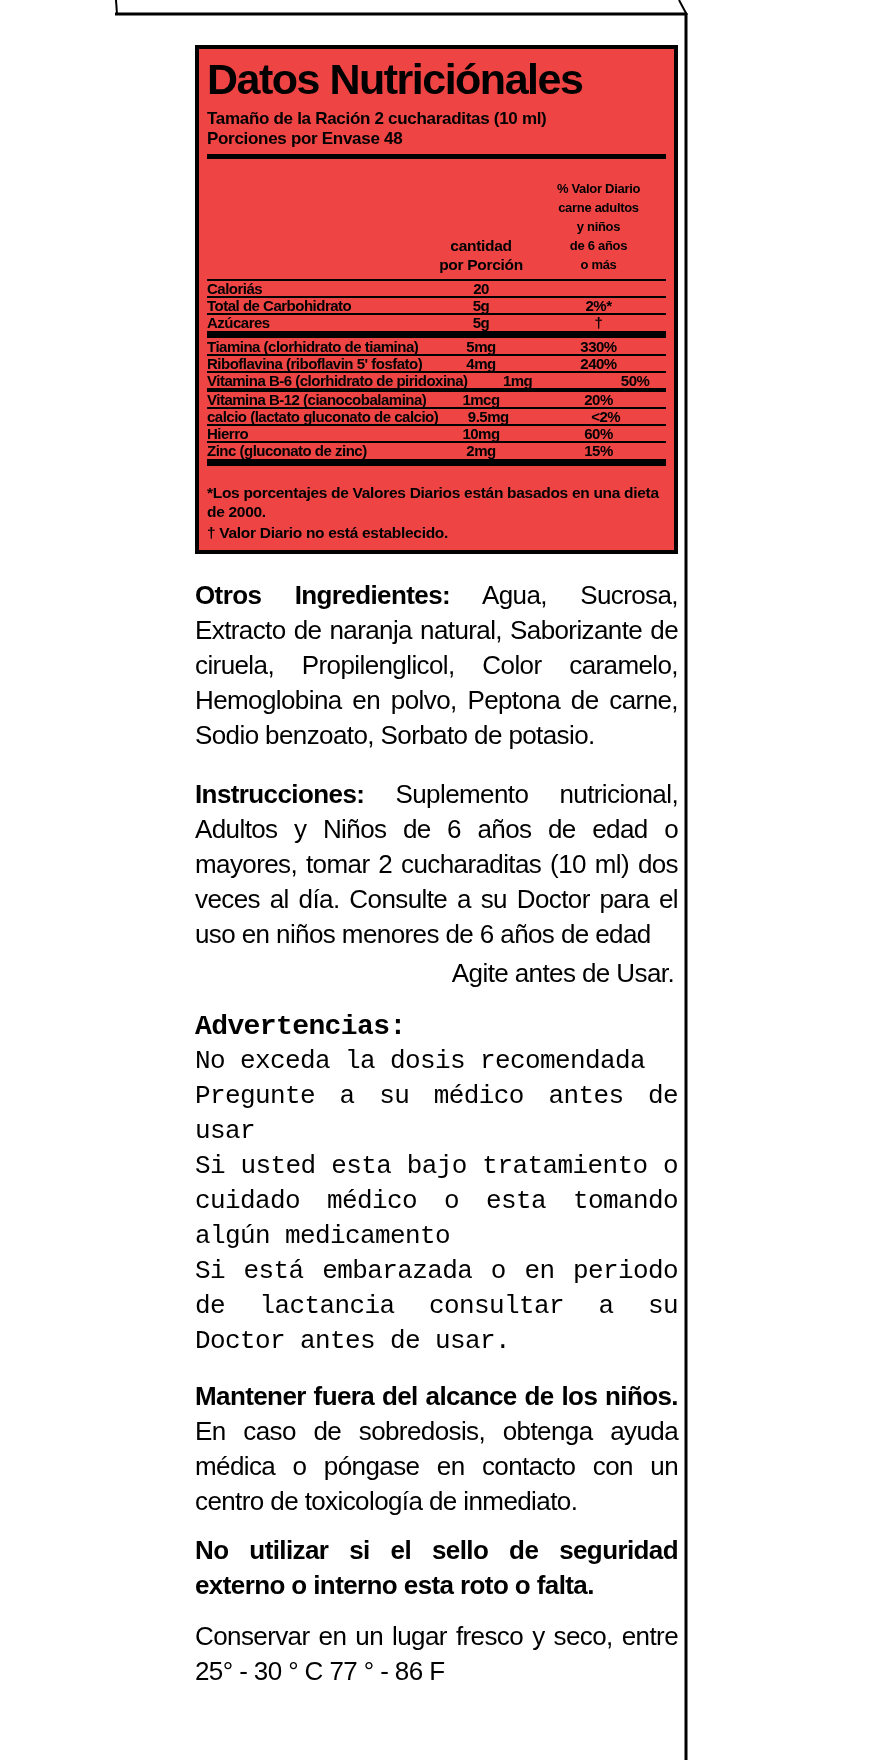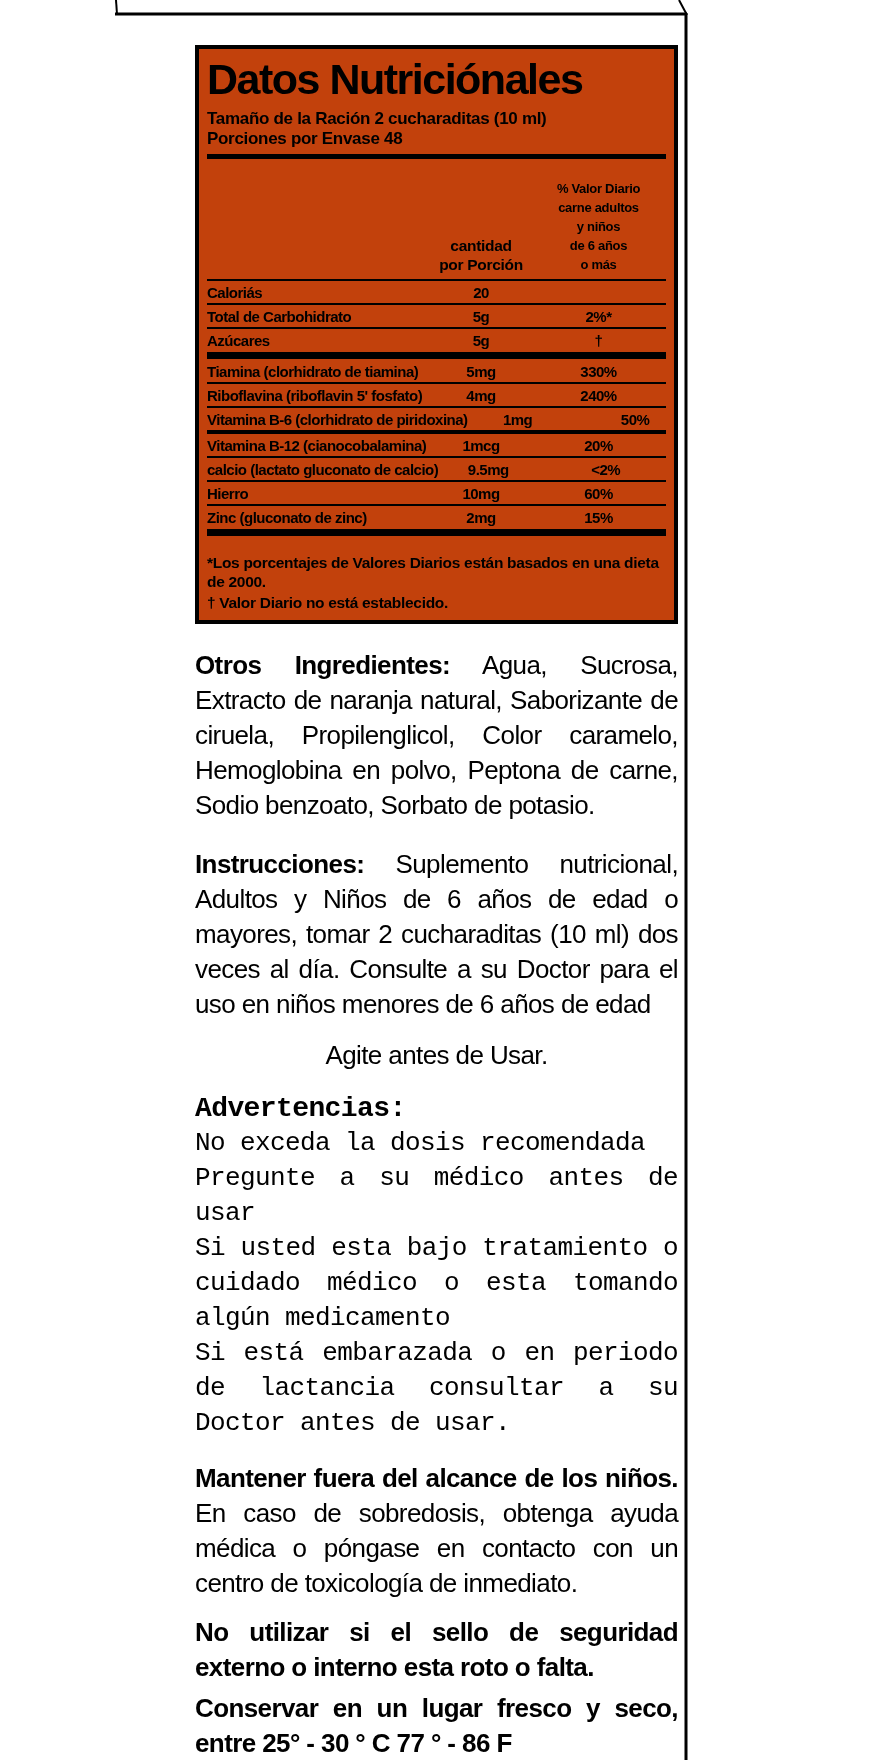--- a/index.html
+++ b/index.html
@@ -2,32 +2,32 @@
 <html><head>
 <meta charset="utf-8">
 <style>
   html,body{margin:0;padding:0;background:#fff;}
   body{width:880px;height:1760px;position:relative;overflow:hidden;
        font-family:"Liberation Sans","DejaVu Sans",sans-serif;color:#000;}
   #frame-svg{position:absolute;left:0;top:0;z-index:0;}
   .content{position:absolute;left:195px;top:45px;width:483px;z-index:1;}
 
   
-  .nf-box{border:4px solid #000;background:#c2410c;box-sizing:border-box;width:483px;}
+  .nf-box{border:4px solid #000;background:#ef4444;box-sizing:border-box;width:483px;}
   .nf-inner{padding:2px 8px 6px 8px;}
   .nf-title{font-size:43px;font-weight:bold;letter-spacing:-1.5px;line-height:48px;margin:4px 0 6px 0;}
   .nf-serving{font-size:17px;font-weight:bold;line-height:20px;letter-spacing:-0.3px;}
   .bar5{height:5px;background:#000;margin:5px 0 0 0;}
   .bar7{height:7px;background:#000;margin:1px 0;}
   .sep{height:2px;background:#000;}
   .nf-header{display:flex;align-items:flex-end;padding:8px 0 5px 0;}
   .nf-header .spacer{flex:1;}
   .h-amt{width:100px;text-align:center;font-weight:bold;font-size:15.5px;line-height:19px;letter-spacing:-0.3px;}
   .h-dv{width:135px;text-align:center;font-weight:bold;font-size:13px;line-height:19px;letter-spacing:-0.3px;margin-top:12px;}
-  .nf-row{display:flex;align-items:center;height:22px;font-weight:bold;font-size:15px;letter-spacing:-0.5px;}
+  .nf-row{display:flex;align-items:center;height:15px;font-weight:bold;font-size:15px;letter-spacing:-0.5px;}
   .nf-name{flex:1;white-space:nowrap;text-align:left;}
   .nf-amt{width:100px;text-align:center;flex-shrink:0;}
   .nf-dv{width:135px;text-align:center;flex-shrink:0;}
   .nf-foot{font-size:15.5px;font-weight:bold;line-height:19px;letter-spacing:-0.3px;padding-top:16px;}
   .nf-foot p{margin:0 0 2px 0;}
 
   
   .para{font-size:26px;letter-spacing:-0.6px;line-height:35px;text-align:justify;margin:0;}
   .para b{letter-spacing:-0.6px;}
   .sect{margin-top:24px;}
@@ -153,33 +153,33 @@
   <p class="para sect">
     <b>Otros Ingredientes:</b>
     <span>Agua, Sucrosa, Extracto de naranja natural, Saborizante de ciruela, Propilenglicol, Color caramelo, Hemoglobina en polvo, Peptona de carne, Sodio benzoato, Sorbato de potasio.</span>
   </p>
 
   <div class="sect">
     <p class="para">
       <b>Instrucciones:</b>
       <span>Suplemento nutricional, Adultos y Niños de 6 años de edad o mayores, tomar 2 cucharaditas (10 ml) dos veces al día. Consulte a su Doctor para el uso en niños menores de 6 años de edad</span>
     </p>
-    <p class="para line-left" style="text-align:center;margin:16px;">Agite antes de Usar.</p>
+    <p class="para line-left" style="text-align:right;margin:4px;">Agite antes de Usar.</p>
   </div>
 
   <div class="sect" style="margin-top:18px;font-family:Liberation Mono, monospace;">
     <p class="heading">Advertencias:</p>
     <p class="warn-line">No exceda la dosis recomendada</p>
     <p class="warn-line">Pregunte a su médico antes de usar</p>
     <p class="warn-line">Si usted esta bajo tratamiento o cuidado médico o esta tomando algún medicamento</p>
     <p class="warn-line">Si está embarazada o en periodo de lactancia consultar a su Doctor antes de usar.</p>
   </div>
 
   <p class="para sect" style="margin-top:20px;">
     <b>Mantener fuera del alcance de los niños.</b>
     <span>En caso de sobredosis, obtenga ayuda médica o póngase en contacto con un centro de toxicología de inmediato.</span>
   </p>
 
   <p class="para bold-para sect" style="margin-top:14px;">No utilizar si el sello de seguridad externo o interno esta roto o falta.</p>
 
-  <p class="para" style="margin-top:6px;font-weight:bold;">Conservar en un lugar fresco y seco, entre 25° - 30 ° C 77 ° - 86 F</p>
+  <p class="para" style="margin-top:16px;">Conservar en un lugar fresco y seco, entre 25° - 30 ° C 77 ° - 86 F</p>
 
 </div>
 
 </body></html>

